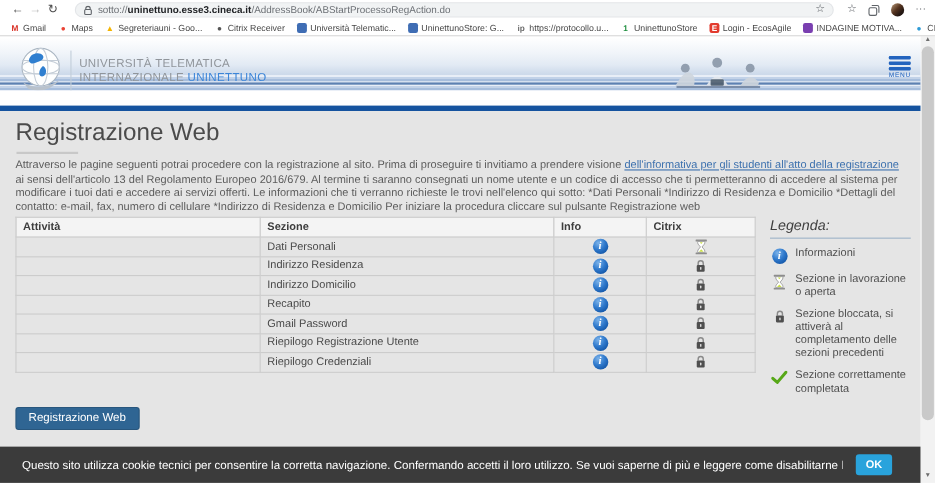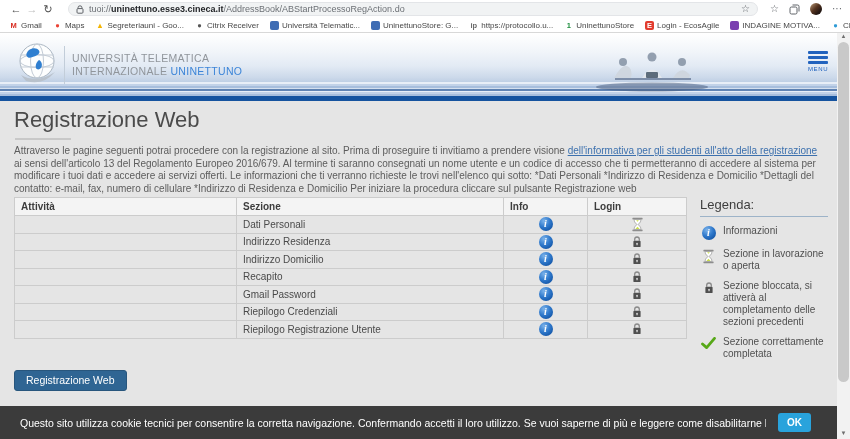--- a/index.html
+++ b/index.html
@@ -17,21 +17,21 @@
   .url-host { color:#1f2124; font-weight:700; }
   .urlbar .fav-star { margin-left:auto; font-size:10px; color:#5f6368; line-height:10px; }
   .chrome-right { display:flex; align-items:center; gap:10px; padding-left:2px; }
   .chrome-right .glyph { font-size:10px; color:#5f6368; line-height:12px; }
   .avatar { width:12px; height:12px; border-radius:50%; background:linear-gradient(135deg,#9a7a5d 15%,#54331f 45%,#241713 75%); }
   .bookmarks { height:14px; display:flex; align-items:center; padding:0 9px; gap:11px; font-size:8px; color:#474747; white-space:nowrap; overflow:hidden; }
   .bm { display:flex; align-items:center; gap:3px; cursor:default; }
   .bm-glyph { min-width:9px; height:9px; line-height:9px; font-size:7.5px; font-weight:700; text-align:center; border-radius:2px; }
 
   
-  .site-header { position:absolute; top:34px; left:0; right:13px; height:62px; overflow:hidden;
+  .site-header { position:absolute; top:34px; left:0; right:13px; height:48px; overflow:hidden;
     background:linear-gradient(180deg,#ffffff 0%,#f0f4f9 30%,#e2eaf4 52%,#ccd9ea 70%,#b0c4de 86%,#9cb4d6 100%); }
   .horizon { position:absolute; left:0; right:0; bottom:0; height:14px;
     background:repeating-linear-gradient(180deg,#e8eef7 0 2px,#c2d2e8 2px 4px,#a7bedd 4px 6px,#d5e0ef 6px 8px); }
   .horizon-line { position:absolute; left:0; right:0; bottom:5px; height:2px; background:#3e69a3; opacity:.8; }
   .globe { position:absolute; left:16px; top:7px; }
   .brand-divider { position:absolute; left:64px; top:12px; width:1px; height:38px; background:#c2cdd9; }
   .brand { position:absolute; left:72px; top:18px; font-size:10.5px; line-height:12.5px; color:#90959b; letter-spacing:.3px; }
   .brand .blue { color:#3c85d8; }
   .people { position:absolute; left:585px; top:13px; opacity:.9; }
   .menu-btn { position:absolute; right:9px; top:17px; width:20px; text-align:center; cursor:pointer; }
@@ -50,21 +50,21 @@
   .sections th, .sections td { border:1px solid #cccccc; height:17.5px; padding:1px 4px 1px 6px; text-align:left; overflow:hidden; }
   .sections th { background:#f4f4f4; font-weight:700; color:#3d3d3d; }
   .sections td.icon-cell { text-align:center; padding:1px 0; }
 
   .ic-info { display:inline-block; width:14px; height:14px; border-radius:50%;
     background:radial-gradient(circle at 35% 28%, #7cb3ea 0%, #2f79cc 45%, #0c4d9e 90%);
     color:#fff; font:italic 700 10px/14px "Liberation Serif","DejaVu Serif",serif; text-align:center; vertical-align:middle; cursor:pointer; }
   .ic-svg { display:inline-block; vertical-align:middle; line-height:0; }
 
   .legend { position:absolute; left:700px; top:96px; width:128px; }
-  .legend-title { font-size:13px; font-weight:400; color:#3e3e3e; padding-bottom:4px; border-bottom:1px solid #9db3c8; }
+  .legend-title { font-size:13px; font-weight:400; color:#3e3e3e; padding-bottom:4px; border-bottom:1px solid #9db3c8;font-style:italic; }
   .lg-item { display:flex; gap:6px; margin-top:8px; font-size:10px; line-height:12px; color:#4f4f4f; }
   .lg-ic { flex:0 0 17px; display:flex; justify-content:center; align-items:flex-start; padding-top:1px; }
 
   .reg-btn { position:absolute; left:14px; top:269px; background:#2f6593; color:#fff; font-family:inherit;
     font-size:10.5px; border:1px solid #28567d; border-radius:3px; padding:3px 11px 4px; cursor:pointer; }
 
   
   .cookie-banner { position:absolute; bottom:0; left:0; right:13px; height:33px; background:#3b3b3b; color:#fff;
     display:flex; align-items:center; padding:0 26px 0 20px; font-size:10.5px; gap:12px; }
   .cb-text { flex:1; white-space:nowrap; overflow:hidden; }
@@ -85,21 +85,21 @@
   <div class="chrome">
     <div class="toolbar">
       <span class="nav-ic">←</span>
       <span class="nav-ic disabled">→</span>
       <span class="nav-ic">↻</span>
       <div class="urlbar">
         <span class="ic-svg"><svg width="8" height="9" viewBox="0 0 8 9">
               <path d="M2 3.6 V2.8 a2 2 0 0 1 4 0 V3.6" fill="none" stroke="#5f6368" stroke-width="1"></path>
               <rect x="1" y="3.6" width="6" height="4.6" rx="1" fill="none" stroke="#5f6368"></rect>
             </svg></span>
-        <span><span class="url-scheme">tuoi://</span><span class="url-host">uninettuno.esse3.cineca.it</span><span class="url-path">/AddressBook/ABStartProcessoRegAction.do</span></span>
+        <span><span class="url-scheme">sotto://</span><span class="url-host">uninettuno.esse3.cineca.it</span><span class="url-path">/AddressBook/ABStartProcessoRegAction.do</span></span>
         <span class="fav-star">☆</span>
       </div>
       <div class="chrome-right">
         <span class="glyph">☆</span>
         <span class="ic-svg"><svg width="11" height="11" viewBox="0 0 11 11">
               <rect x="1" y="3" width="7" height="7" rx="1.5" fill="none" stroke="#5f6368"></rect>
               <path d="M3.5 1 h5 a1.5 1.5 0 0 1 1.5 1.5 v5" fill="none" stroke="#5f6368"></path>
             </svg></span>
         <span class="avatar"></span>
         <span class="glyph">···</span>
@@ -205,21 +205,21 @@
           <col style="width:222px">
           <col style="width:267px">
           <col style="width:84px">
           <col style="width:99px">
         </colgroup>
       <thead>
         <tr>
           <th>Attività</th>
           <th>Sezione</th>
           <th>Info</th>
-          <th>Login</th>
+          <th>Citrix</th>
         </tr>
       </thead>
       <tbody id="table-body">
           <tr>
             <td></td>
             <td>Dati Personali</td>
             <td class="icon-cell"><span class="ic-info">i</span></td>
             <td class="icon-cell"><span class="ic-svg"><svg width="13" height="15" viewBox="0 0 14 16">
                   <rect x="1.5" y="0.8" width="11" height="1.8" rx=".5" fill="#8d8d8d"></rect>
                   <rect x="1.5" y="13.4" width="11" height="1.8" rx=".5" fill="#8d8d8d"></rect>
@@ -263,31 +263,31 @@
             <td>Gmail Password</td>
             <td class="icon-cell"><span class="ic-info">i</span></td>
             <td class="icon-cell"><span class="ic-svg"><svg width="12" height="14" viewBox="0 0 13 15">
                   <path d="M4 6.2 V4.6 a2.5 2.5 0 0 1 5 0 V6.2" fill="none" stroke="#8a8a8a" stroke-width="1.4"></path>
                   <rect x="2.6" y="6.2" width="7.8" height="6.8" rx="1" fill="#4f4f4f"></rect>
                   <rect x="5.9" y="8.2" width="1.3" height="2.8" rx=".6" fill="#e8e8e8"></rect>
                 </svg></span></td>
           </tr>
           <tr>
             <td></td>
+            <td>Riepilogo Registrazione Utente</td>
+            <td class="icon-cell"><span class="ic-info">i</span></td>
+            <td class="icon-cell"><span class="ic-svg"><svg width="12" height="14" viewBox="0 0 13 15">
+                  <path d="M4 6.2 V4.6 a2.5 2.5 0 0 1 5 0 V6.2" fill="none" stroke="#8a8a8a" stroke-width="1.4"></path>
+                  <rect x="2.6" y="6.2" width="7.8" height="6.8" rx="1" fill="#4f4f4f"></rect>
+                  <rect x="5.9" y="8.2" width="1.3" height="2.8" rx=".6" fill="#e8e8e8"></rect>
+                </svg></span></td>
+          </tr>
+          <tr>
+            <td></td>
             <td>Riepilogo Credenziali</td>
-            <td class="icon-cell"><span class="ic-info">i</span></td>
-            <td class="icon-cell"><span class="ic-svg"><svg width="12" height="14" viewBox="0 0 13 15">
-                  <path d="M4 6.2 V4.6 a2.5 2.5 0 0 1 5 0 V6.2" fill="none" stroke="#8a8a8a" stroke-width="1.4"></path>
-                  <rect x="2.6" y="6.2" width="7.8" height="6.8" rx="1" fill="#4f4f4f"></rect>
-                  <rect x="5.9" y="8.2" width="1.3" height="2.8" rx=".6" fill="#e8e8e8"></rect>
-                </svg></span></td>
-          </tr>
-          <tr>
-            <td></td>
-            <td>Riepilogo Registrazione Utente</td>
             <td class="icon-cell"><span class="ic-info">i</span></td>
             <td class="icon-cell"><span class="ic-svg"><svg width="12" height="14" viewBox="0 0 13 15">
                   <path d="M4 6.2 V4.6 a2.5 2.5 0 0 1 5 0 V6.2" fill="none" stroke="#8a8a8a" stroke-width="1.4"></path>
                   <rect x="2.6" y="6.2" width="7.8" height="6.8" rx="1" fill="#4f4f4f"></rect>
                   <rect x="5.9" y="8.2" width="1.3" height="2.8" rx=".6" fill="#e8e8e8"></rect>
                 </svg></span></td>
           </tr>
         </tbody>
     </table>
 

